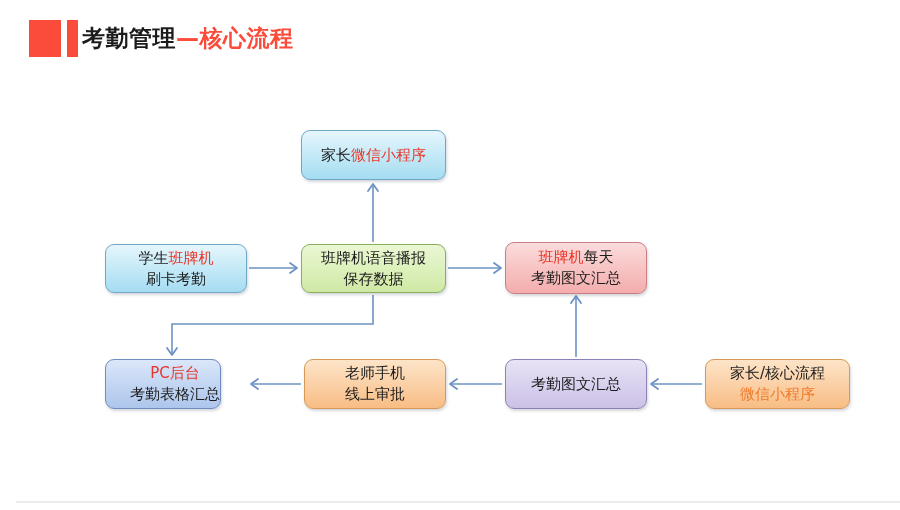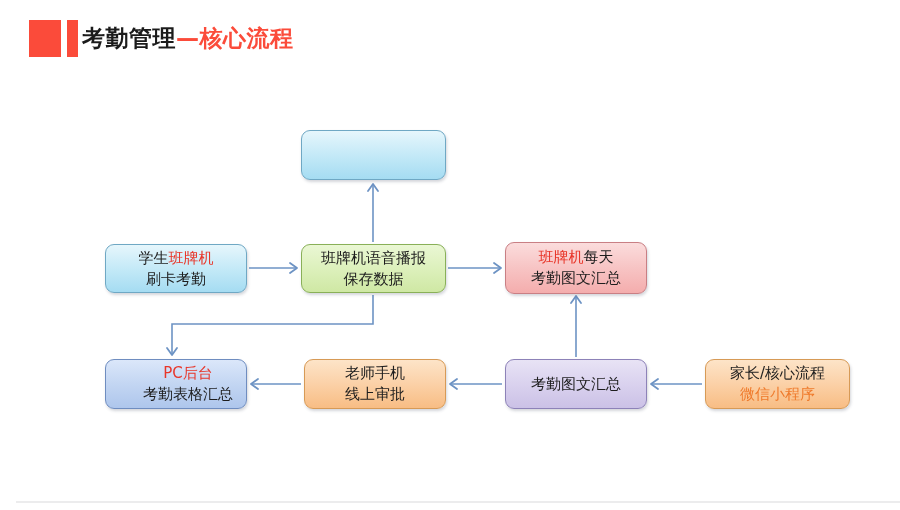--- a/index.html
+++ b/index.html
@@ -164,34 +164,35 @@
         <polyline points="555,303 560,296 565,303" fill="none" stroke="#6d93c4" stroke-width="1.8" stroke-linecap="round" stroke-linejoin="round"></polyline>
         <path d="M 285 384 L 235 384" fill="none" stroke="#6d93c4" stroke-width="1.6" stroke-linecap="butt" stroke-linejoin="miter"></path>
         <polyline points="242,379 235,384 242,389" fill="none" stroke="#6d93c4" stroke-width="1.8" stroke-linecap="round" stroke-linejoin="round"></polyline>
         <path d="M 486 384 L 434 384" fill="none" stroke="#6d93c4" stroke-width="1.6" stroke-linecap="butt" stroke-linejoin="miter"></path>
         <polyline points="441,379 434,384 441,389" fill="none" stroke="#6d93c4" stroke-width="1.8" stroke-linecap="round" stroke-linejoin="round"></polyline>
         <path d="M 686 384 L 635 384" fill="none" stroke="#6d93c4" stroke-width="1.6" stroke-linecap="butt" stroke-linejoin="miter"></path>
         <polyline points="642,379 635,384 642,389" fill="none" stroke="#6d93c4" stroke-width="1.8" stroke-linecap="round" stroke-linejoin="round"></polyline>
       </svg>
     <div id="nodes-layer">
         <div class="node theme-blue-light" style="left: 285px; top: 130px; width: 145px; height: 50px;">
+          <span class="line"><span class="txt-dark">家长</span><span class="txt-red">微信小程序</span></span>
         </div>
         <div class="node theme-blue-light" style="left: 89px; top: 244px; width: 142px; height: 49px;">
           <span class="line"><span class="txt-dark">学生</span><span class="txt-red">班牌机</span></span>
           <span class="line"><span class="txt-dark">刷卡考勤</span></span>
         </div>
         <div class="node theme-green" style="left: 285px; top: 244px; width: 145px; height: 49px;">
           <span class="line"><span class="txt-dark">班牌机语音播报</span></span>
           <span class="line"><span class="txt-dark">保存数据</span></span>
         </div>
         <div class="node theme-pink" style="left: 489px; top: 242px; width: 142px; height: 52px;">
           <span class="line"><span class="txt-red">班牌机</span><span class="txt-dark">每天</span></span>
           <span class="line"><span class="txt-dark">考勤图文汇总</span></span>
         </div>
-        <div class="node theme-periwinkle" style="left: 89px; top: 359px; width: 142px; height: 50px; padding-left: 24px;">
+        <div class="node theme-periwinkle" style="left: 89px; top: 359px; width: 116px; height: 50px; padding-left: 24px;">
           <span class="line"><span class="txt-red">PC后台</span></span>
           <span class="line"><span class="txt-dark">考勤表格汇总</span></span>
         </div>
         <div class="node theme-orange" style="left: 288px; top: 359px; width: 142px; height: 50px;">
           <span class="line"><span class="txt-dark">老师手机</span></span>
           <span class="line"><span class="txt-dark">线上审批</span></span>
         </div>
         <div class="node theme-purple" style="left: 489px; top: 359px; width: 142px; height: 50px;">
           <span class="line"><span class="txt-dark">考勤图文汇总</span></span>
         </div>

